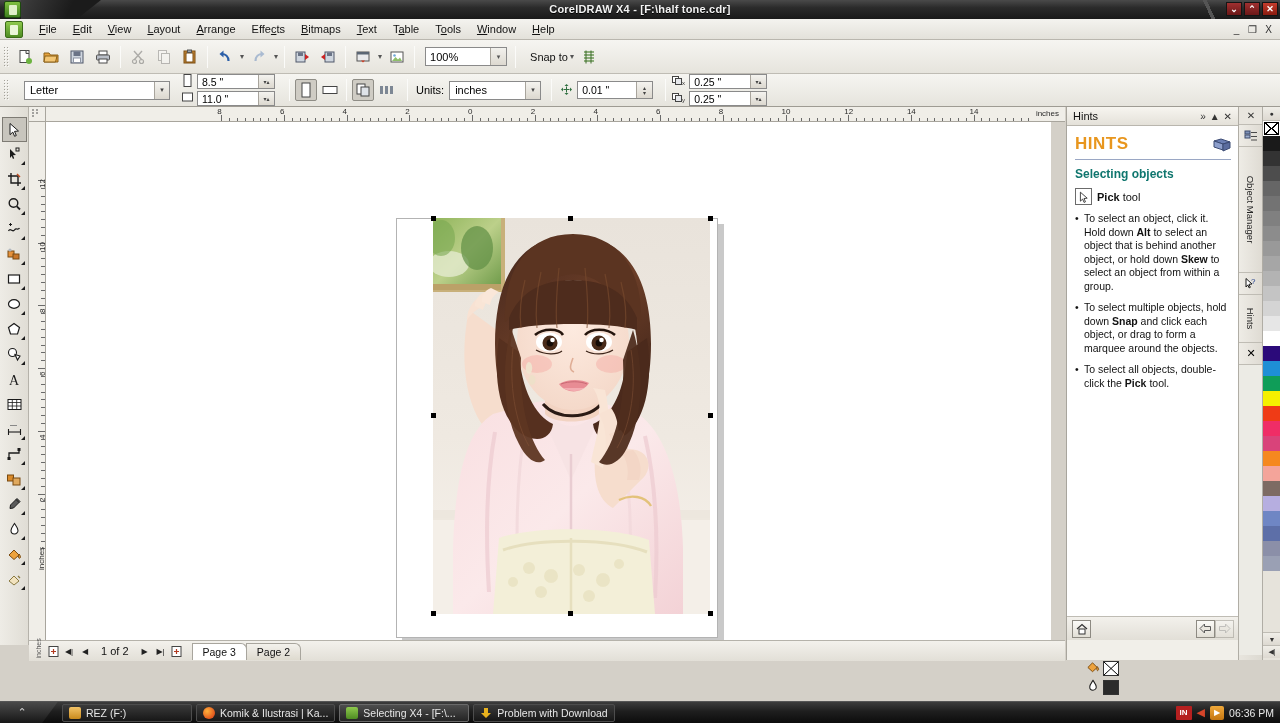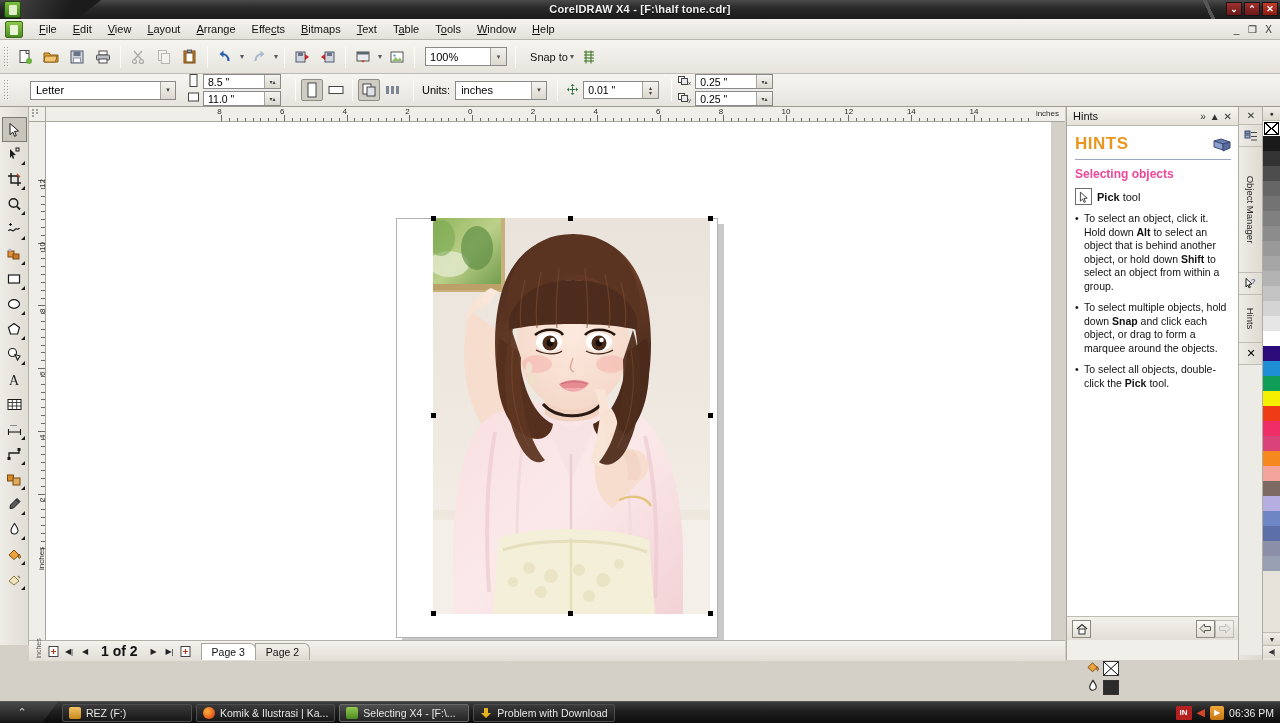--- a/index.html
+++ b/index.html
@@ -224,21 +224,21 @@
   
   #pagebar{
     position:absolute; left:29px; top:640px; width:1036px; height:21px;
     background:linear-gradient(to bottom,#f3f1ec,#e2dfd7);
     border-top:1px solid #b5b2aa; display:flex;align-items:center;
   }
   .nav-btn{
     width:14px;height:14px;margin:0 1px;display:flex;align-items:center;justify-content:center;
     font-size:8px;color:#222;border:1px solid transparent;
   }
-  .pcount{ font-size:14px;margin:0 8px;color:#111;font-weight:bold; }
+  .pcount{ font-size:11px;margin:0 8px;color:#111; }
   .ptab{
     height:17px;padding:0 10px;margin-left:-1px;font-size:10.5px;
     display:flex;align-items:center; color:#111;
     background:linear-gradient(to bottom,#f3f1ec,#dedacf);
     border:1px solid #a8a59d;border-bottom:none;
     border-radius:0 6px 0 0;
   }
   .ptab.sel{ background:#fff; font-weight:normal; }
 
   
@@ -269,21 +269,21 @@
     padding:8px 8px 0 8px; overflow:hidden;
   }
   #hints-head{
     font-size:17px;font-weight:bold;color:#E8961E;letter-spacing:.5px;
     display:flex;align-items:center;
   }
   #hints-head .book{
     margin-left:auto;width:18px;height:14px;position:relative;
   }
   #hints-rule{ height:1px;background:#9aa7c4;margin:5px 0 7px 0; }
-  #hints-sub{ font-size:12px;font-weight:bold;color:#ec4899;margin-bottom:7px; }
+  #hints-sub{ font-size:12px;font-weight:bold;color:#0f766e;margin-bottom:7px; }
   #hints-tool{ display:flex;align-items:center;margin-bottom:7px;gap:5px; }
   #hints-tool .tbox{
     width:17px;height:17px;border:1px solid #6b6b6b;background:#fff;
     display:flex;align-items:center;justify-content:center;
   }
   #hints-tool .tname{ font-size:11px;color:#111; }
   #hints-tool .tname b{ font-weight:bold; }
   .hint-li{
     display:flex;font-size:10.5px;line-height:13.5px;color:#111;margin-bottom:8px;
   }
@@ -539,21 +539,21 @@
     <svg width="16" height="16" viewBox="0 0 16 16">
         <path d="M3 3h10M3 6h10M3 9h10M3 12h10" stroke="#6f9a5a" stroke-width="1.4"></path>
         <path d="M5 1.5v13M10 1.5v13" stroke="#3d6b2a" stroke-width="1"></path>
       </svg>
   </div>
 </div>
 
 <div id="toolbar2">
   <div class="grip"></div>
 
-  <div class="combo" style="width:146px;margin-left:18px">
+  <div class="combo" style="width:146px;margin-left:12px">
     <div class="ctext">Letter</div>
     <div class="carrow">▾</div>
   </div>
 
   <div style="margin-left:12px;display:flex;flex-direction:column;gap:2px">
     <div style="display:flex;align-items:center;gap:4px">
       <span>
         <svg width="11" height="13" viewBox="0 0 11 13">
             <rect x="2" y="0.5" width="7" height="12" fill="#fff" stroke="#444"></rect>
           </svg>
@@ -1194,21 +1194,21 @@
       <span class="tbox">
         <svg width="12" height="12" viewBox="0 0 15 15">
             <path d="M3 1.5l8.5 7.5-4 .4 1.8 4.1-1.7.8-1.8-4.2-2.8 2.6z" fill="#fff" stroke="#1b1b1b" stroke-width="1"></path>
           </svg>
       </span>
       <span class="tname"><b>Pick</b><span> tool</span></span>
     </div>
 
     <div class="hint-li">
       <span class="bullet">•</span>
-      <span class="txt">To select an object, click it. Hold down <b>Alt</b> to select an object that is behind another object, or hold down <b>Shift</b> to select an object from within a group.</span>
+      <span class="txt">To select an object, click it. Hold down <b>Alt</b> to select an object that is behind another object, or hold down <b>Skew</b> to select an object from within a group.</span>
     </div>
     <div class="hint-li">
       <span class="bullet">•</span>
       <span class="txt">To select multiple objects, hold down <b>Snap</b> and click each object, or drag to form a marquee around the objects.</span>
     </div>
     <div class="hint-li">
       <span class="bullet">•</span>
       <span class="txt">To select all objects, double-click the <b>Pick</b> tool.</span>
     </div>
   </div>

